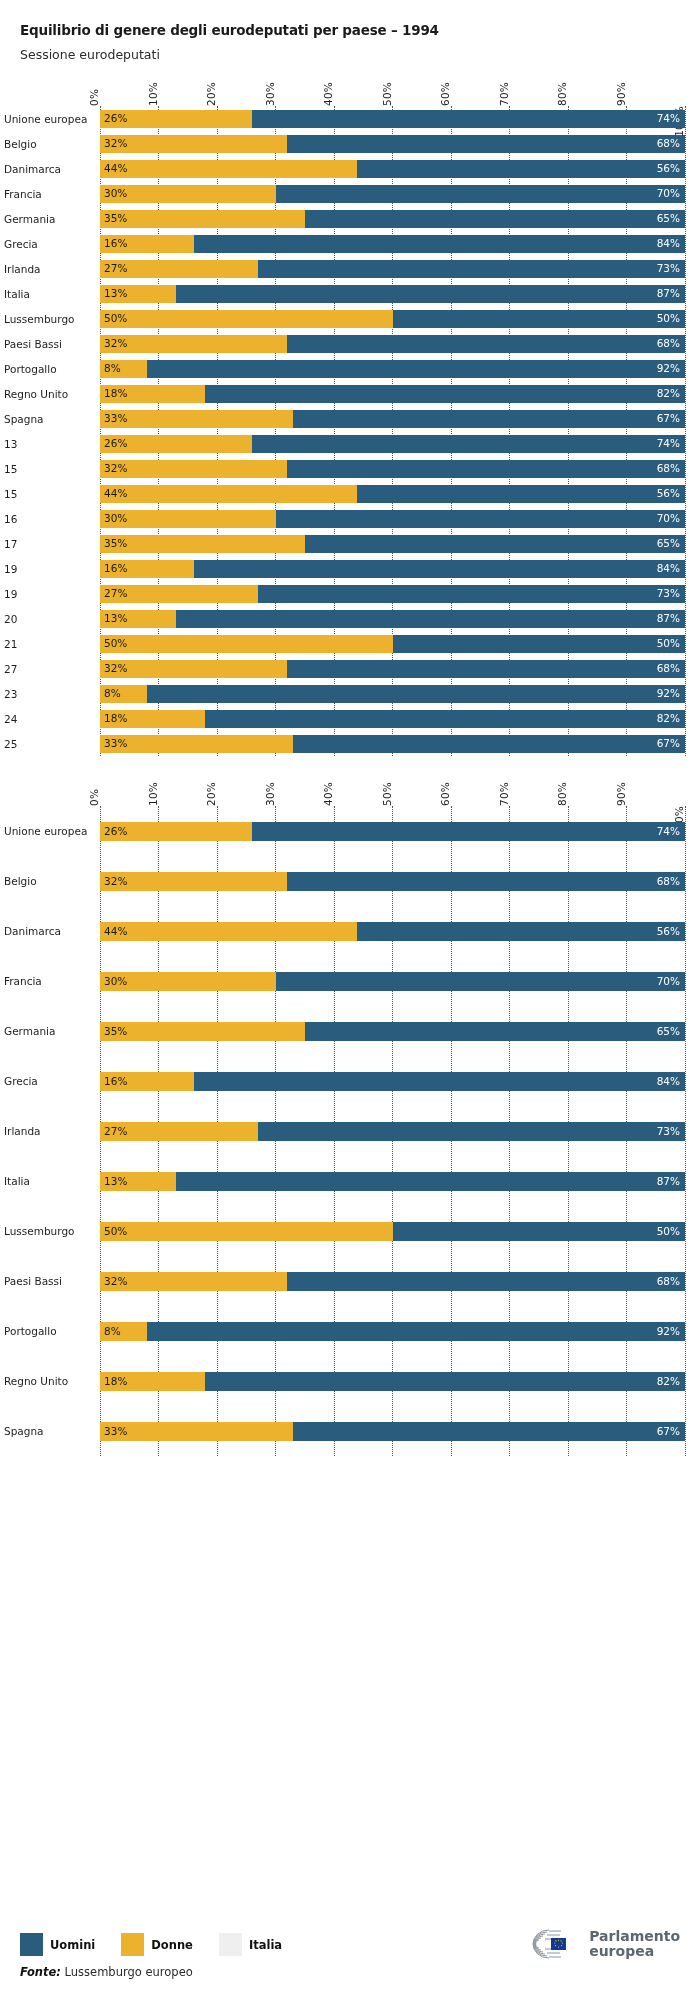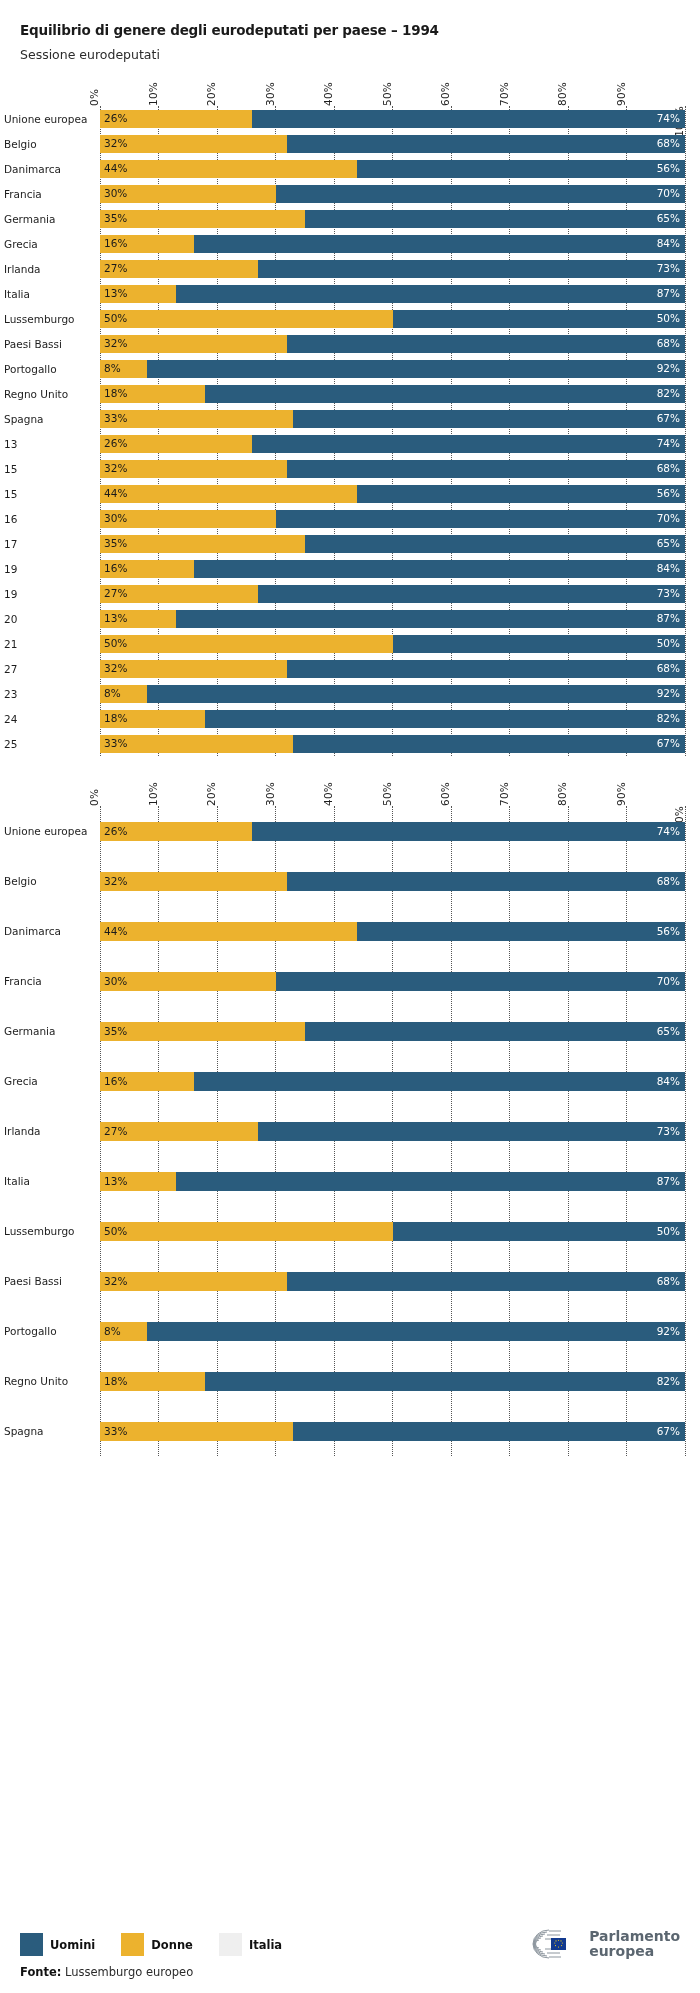--- a/index.html
+++ b/index.html
@@ -156,21 +156,21 @@
   }
   .legend-label {
     font-size: 11.5px;
     font-weight: bold;
     color: #111;
   }
   .source {
     font-size: 11.5px;
     color: #2b2b2b;
   }
-  .source b { color: #111; }
+  .source b { color: #111; font-style: italic; }
 
   .brand {
     position: absolute;
     right: 20px;
     bottom: 32px;
     display: flex;
     align-items: center;
     gap: 4px;
   }
   .brand-logo { width: 58px; height: 34px; display:block; }

